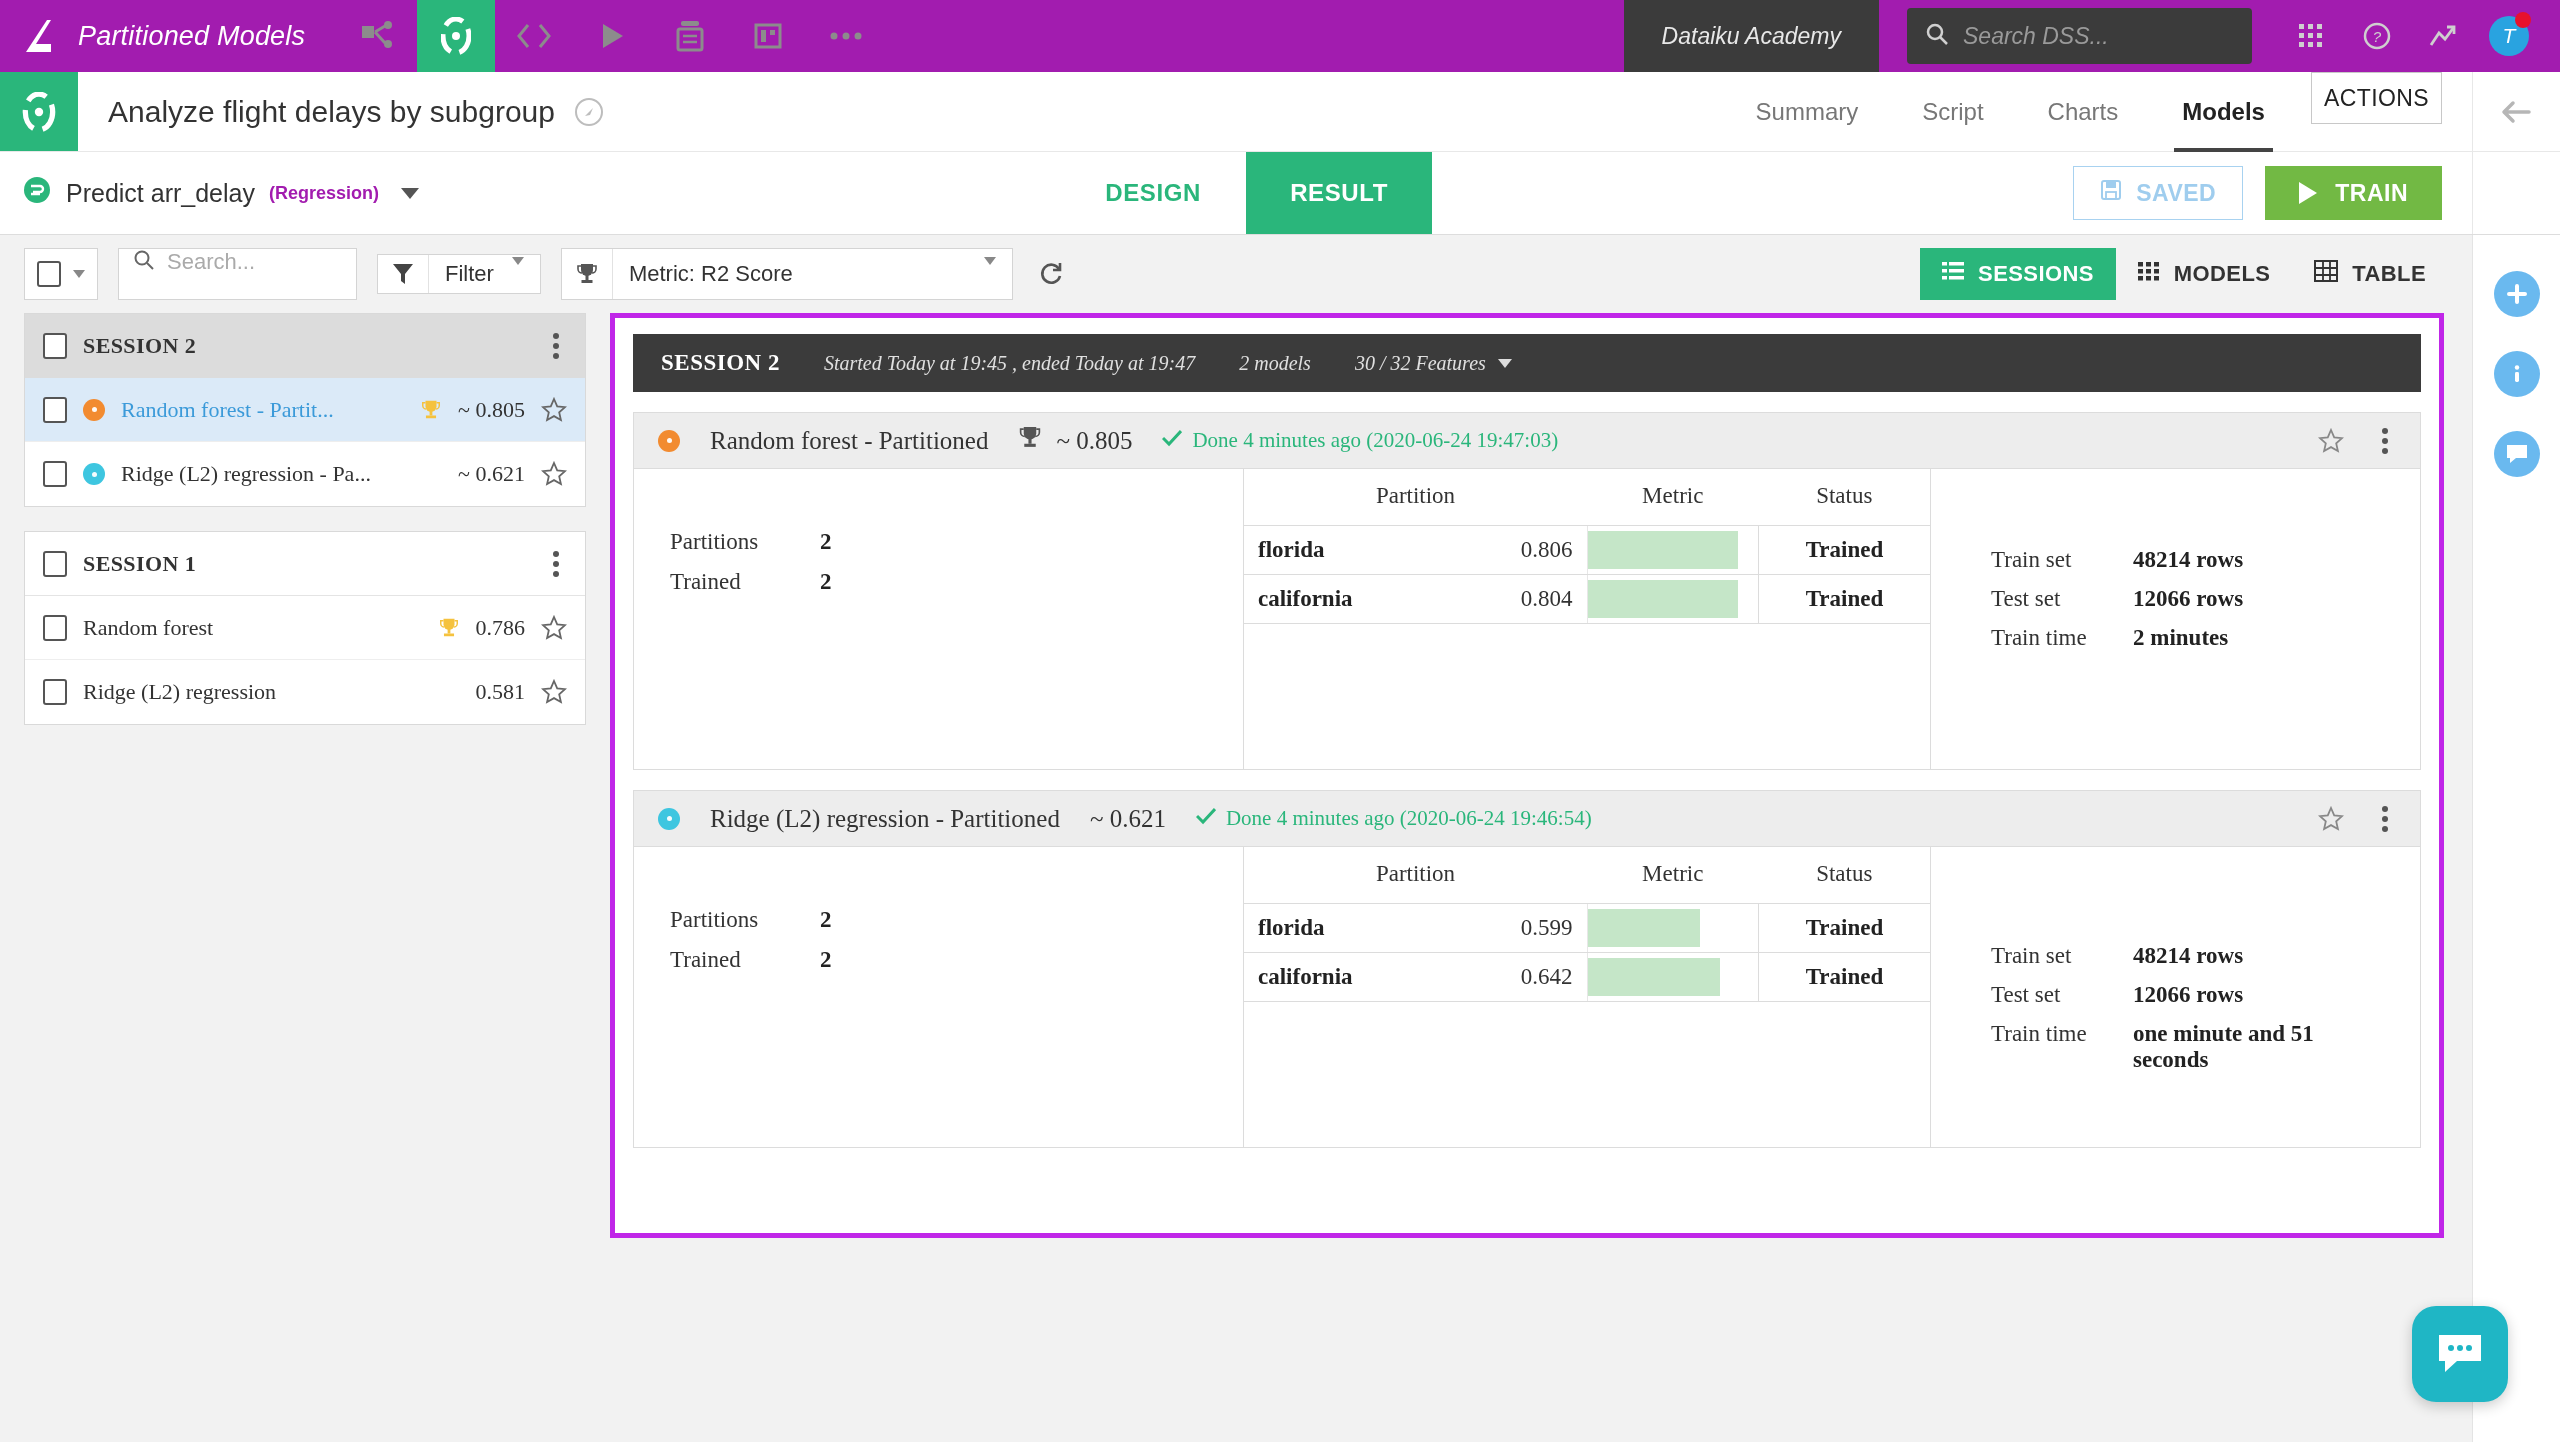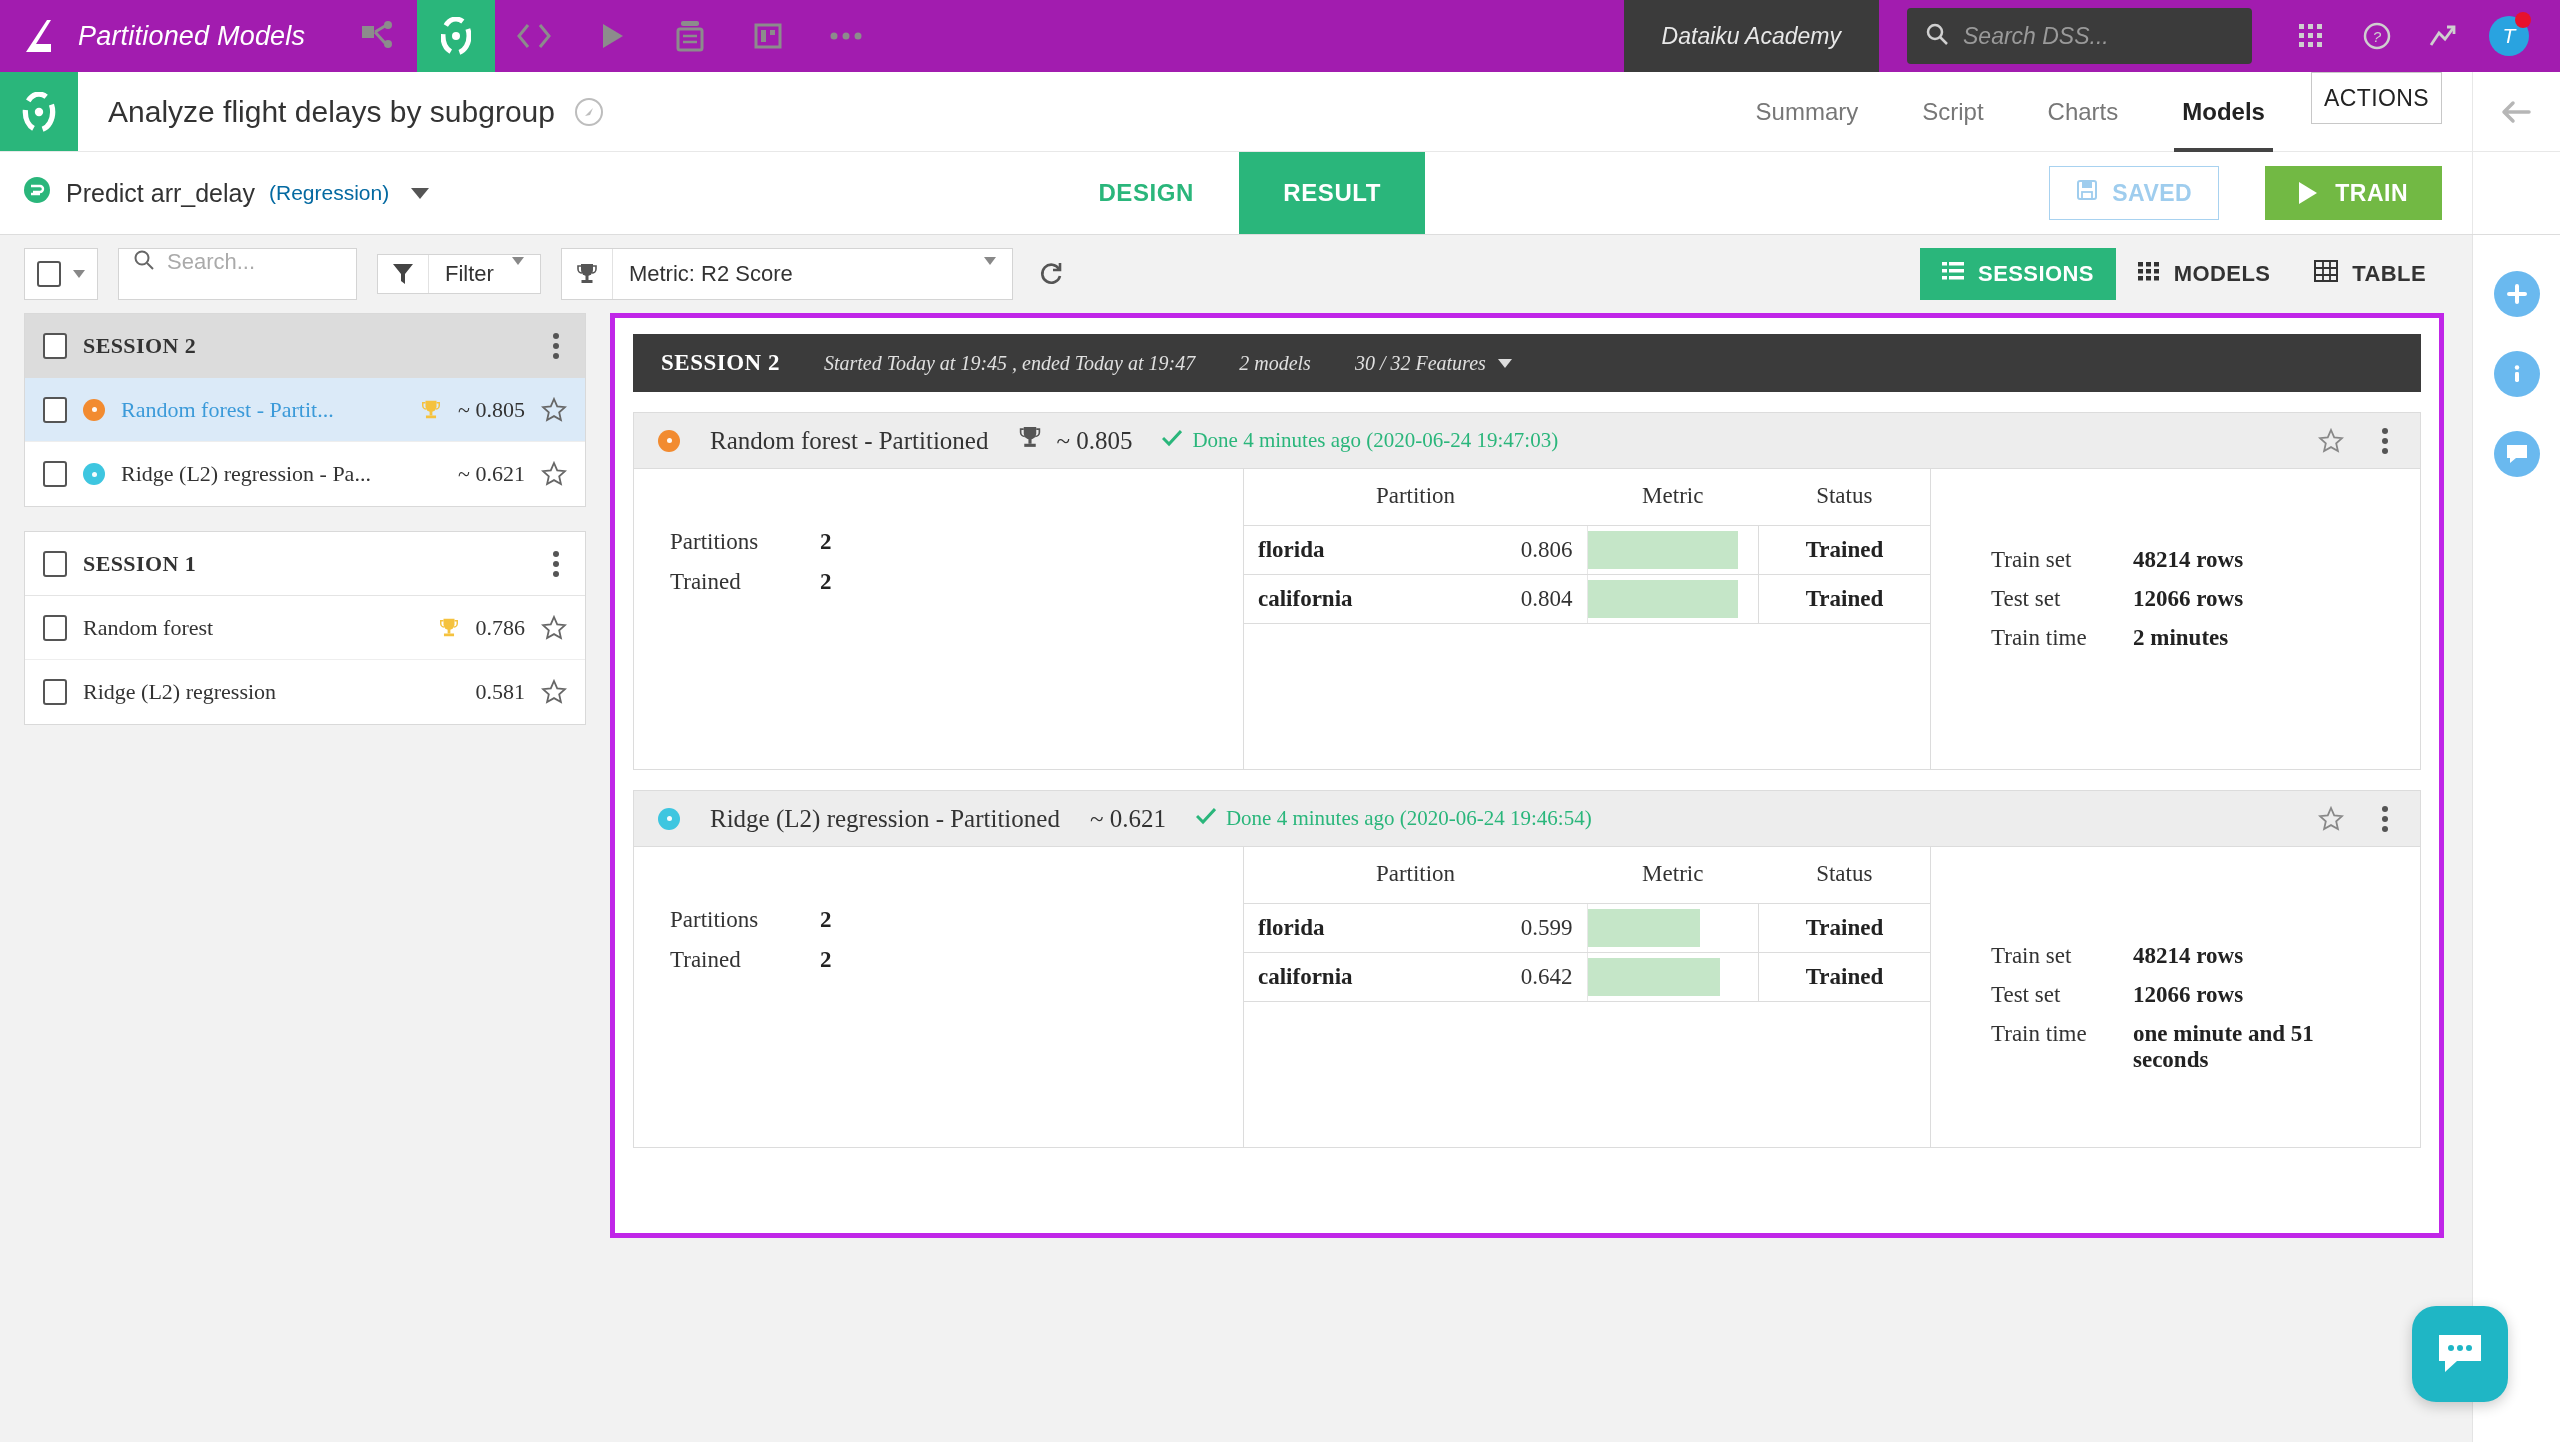--- a/index.html
+++ b/index.html
@@ -104,21 +104,21 @@
   
   .modelbar {
     height: 83px; background: #fff; display:flex; align-items:stretch;
     border-bottom: 1px solid #ddd;
   }
   .modelbar-left {
     display:flex; align-items:center; gap: 14px; padding-left: 22px;
     font-size: 25px; color: #333;
   }
   .mb-name { color:#333; }
-  .mb-sub { color:#0369a1; font-size: 21px; }
+  .mb-sub { color:#a21caf; font-size: 18px; font-weight: bold; }
   .caret-down {
     width:0;height:0;border-left:9px solid transparent;border-right:9px solid transparent;
     border-top: 11px solid #555; margin-left: 8px; cursor:pointer;
   }
   .modelbar-spacer { flex:1; }
   .dr-tabs { display:flex; align-items:stretch; }
   .dr-tab {
     width: 186px; display:flex; align-items:center; justify-content:center;
     font-size: 24px; font-weight: bold; letter-spacing: .6px; cursor: pointer;
   }
@@ -128,21 +128,21 @@
     display:flex; align-items:center; gap: 22px; padding-right: 30px;
   }
   .saved-btn {
     height: 54px; padding: 0 26px; border: 1px solid #a8d2f0;
     color: #9fcdee; font-size: 23px; font-weight: bold; letter-spacing:.5px;
     display:flex; align-items:center; gap: 14px; background:#fff; cursor: pointer;
   }
   .train-btn {
     height: 54px; padding: 0 34px; background: #72b944; color:#fff;
     font-size: 23px; font-weight: bold; letter-spacing:.5px;
-    display:flex; align-items:center; gap: 18px; cursor: pointer; border: none; margin-left: 24px;
+    display:flex; align-items:center; gap: 18px; cursor: pointer; border: none;
   }
   .play-tri {
     width:0;height:0;border-top:11px solid transparent;border-bottom:11px solid transparent;
     border-left: 18px solid #fff;
   }
 
   
   .body-wrap { display:flex; height: calc(1442px - 72px - 80px - 83px); }
   .content-col { flex:1; display:flex; flex-direction: column; background:#f2f2f2; min-width:0; }
 

